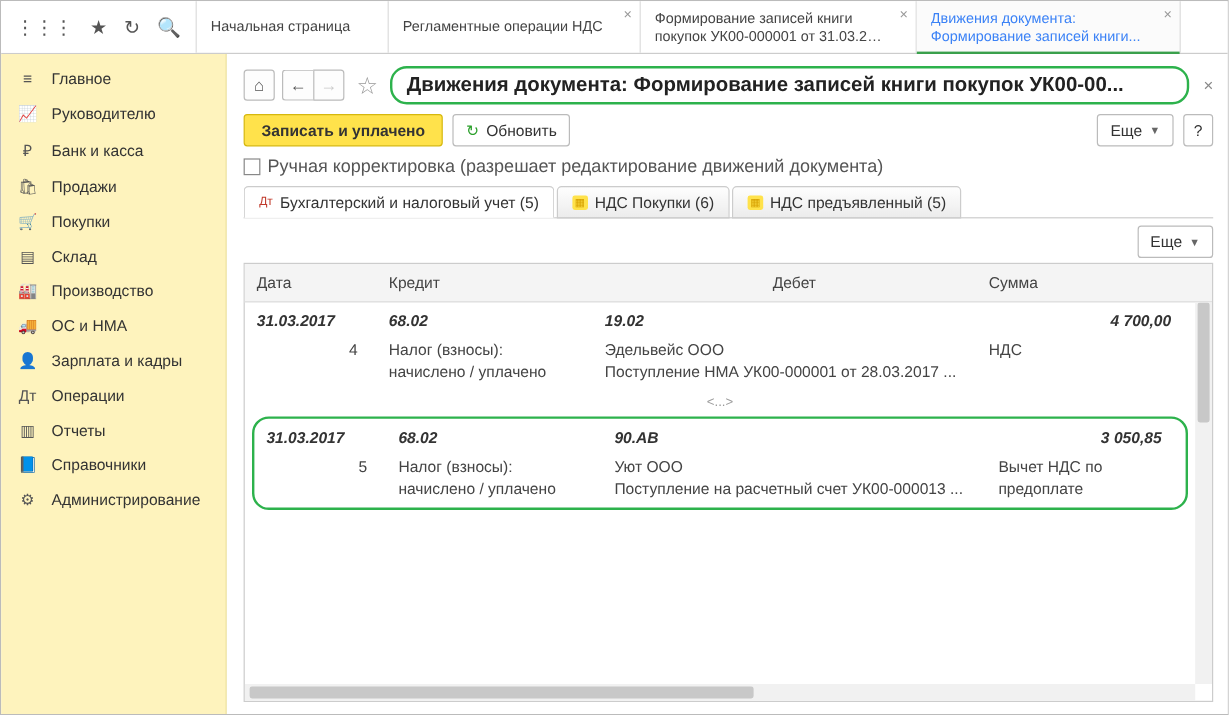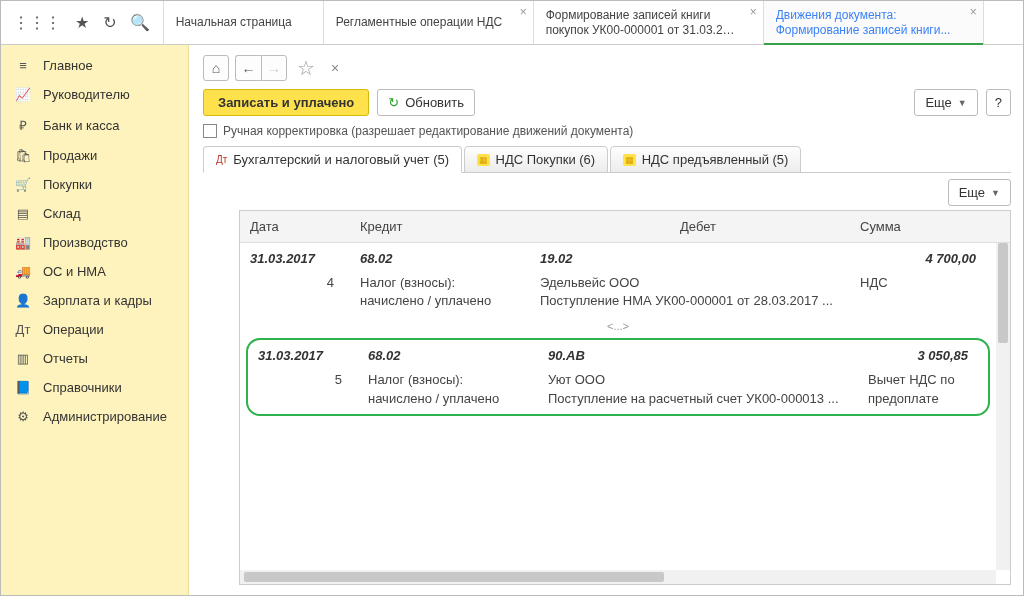--- a/index.html
+++ b/index.html
@@ -25,31 +25,31 @@
     .btn-group .square-btn:first-child { border-right: none; border-radius: 3px 0 0 3px; }
     .btn-group .square-btn:last-child { border-radius: 0 3px 3px 0; }
     .star-ic { font-size: 20px; color: #999; margin: 0 4px; }
     .title-bubble { flex: 1; border: 2px solid #2db24c; border-radius: 14px; padding: 4px 12px; font-size: 17px; font-weight: bold; color: #222; white-space: nowrap; overflow: hidden; text-overflow: ellipsis; }
     .content-x { color: #888; font-size: 14px; margin-left: 6px; }
     .toolbar { display: flex; align-items: center; gap: 8px; margin-bottom: 8px; }
     .btn-yellow { background: #ffe24b; border: 1px solid #d6b80e; border-radius: 3px; padding: 5px 14px; font-weight: bold; color: #333; cursor: pointer; font-size: 13px; }
     .btn-white { background: #fff; border: 1px solid #bbb; border-radius: 3px; padding: 5px 10px; color: #333; cursor: pointer; font-size: 13px; display: flex; align-items: center; gap: 6px; }
     .refresh-ic { color: #2ca02c; font-size: 13px; }
     .flex-spacer { flex: 1; }
-    .checkbox-row { display: flex; align-items: center; gap: 6px; color: #555; margin-bottom: 8px; font-size: 12px; }
+    .checkbox-row { display: flex; align-items: center; gap: 6px; color: #555; margin-bottom: 8px; font-size: 15px; }
     .cbx { width: 14px; height: 14px; border: 1px solid #888; background: #fff; }
     .tabs2 { display: flex; border-bottom: 1px solid #ccc; }
     .tab2 { display: flex; align-items: center; gap: 6px; border: 1px solid #ccc; background: linear-gradient(#fefefe,#ececec); padding: 5px 12px; border-radius: 4px 4px 0 0; margin-right: 2px; margin-bottom: -1px; font-size: 13px; color: #333; cursor: pointer; }
     .tab2.active { background: #fff; border-bottom: 1px solid #fff; }
     .tab2 .tic { font-size: 10px; }
     .tic.red { color: #c0392b; }
     .tic.yellow { color: #d6a000; background: #ffe24b; padding: 1px 2px; border-radius: 2px; font-size: 9px; }
     .grid-area { display: flex; flex-direction: column; flex: 1; min-height: 0; margin-top: 6px; }
     .grid-toolbar { display: flex; justify-content: flex-end; margin-bottom: 4px; }
-    .grid-wrap { flex: 1; border: 1px solid #ccc; min-height: 0; display: flex; flex-direction: column; position: relative; margin-left: 36px; }
+    .grid-wrap { flex: 1; border: 1px solid #ccc; min-height: 0; display: flex; flex-direction: column; position: relative; }
     .grid-head { display: flex; background: #f4f4f4; border-bottom: 1px solid #ddd; color: #444; font-size: 13px; }
     .grid-body-wrap { flex: 1; overflow: hidden; position: relative; }
     .grid-body { position: absolute; inset: 0 14px 14px 0; overflow: hidden; }
     .vscroll { position: absolute; top: 0; right: 0; bottom: 14px; width: 14px; background: #f1f1f1; }
     .vthumb { position: absolute; top: 0; left: 2px; right: 2px; height: 100px; background: #c8c8c8; border-radius: 2px; }
     .hscroll { position: absolute; left: 0; right: 14px; bottom: 0; height: 14px; background: #f1f1f1; }
     .hthumb { position: absolute; top: 2px; bottom: 2px; left: 4px; width: 420px; background: #c8c8c8; border-radius: 2px; }
     .col-d { width: 110px; }
     .col-db { width: 180px; }
     .col-kr { width: 320px; }
@@ -152,20 +152,21 @@
       </div>
 
     <div class="content">
       <div class="headerrow">
         <div class="square-btn">⌂</div>
         <div class="btn-group">
           <div class="square-btn">←</div>
           <div class="square-btn" style="color:#ccc">→</div>
         </div>
         <span class="star-ic">☆</span>
+        <div class="title-bubble">Движения документа: Формирование записей книги покупок УК00-00...</div>
         <span class="content-x">×</span>
       </div>
 
       <div class="toolbar">
         <button class="btn-yellow">Записать и уплачено</button>
         <button class="btn-white">
           <span class="refresh-ic">↻</span>
           <span>Обновить</span>
         </button>
         <div class="flex-spacer"></div>

